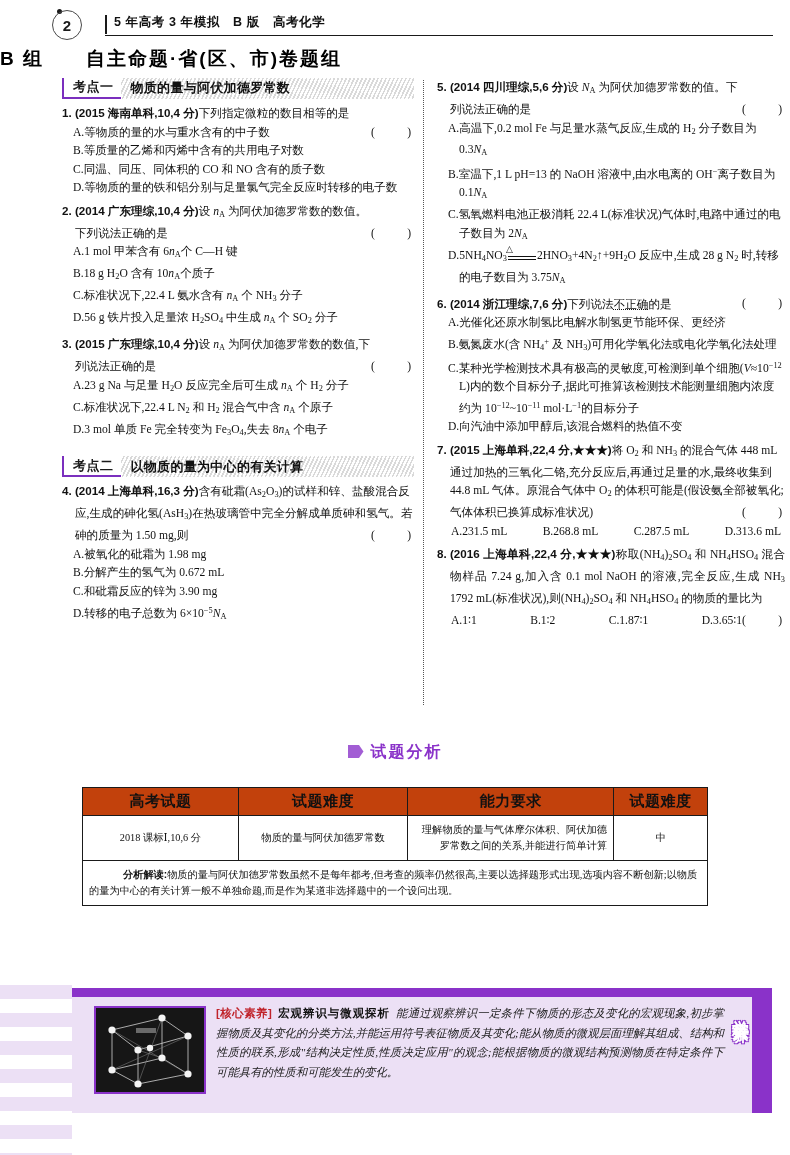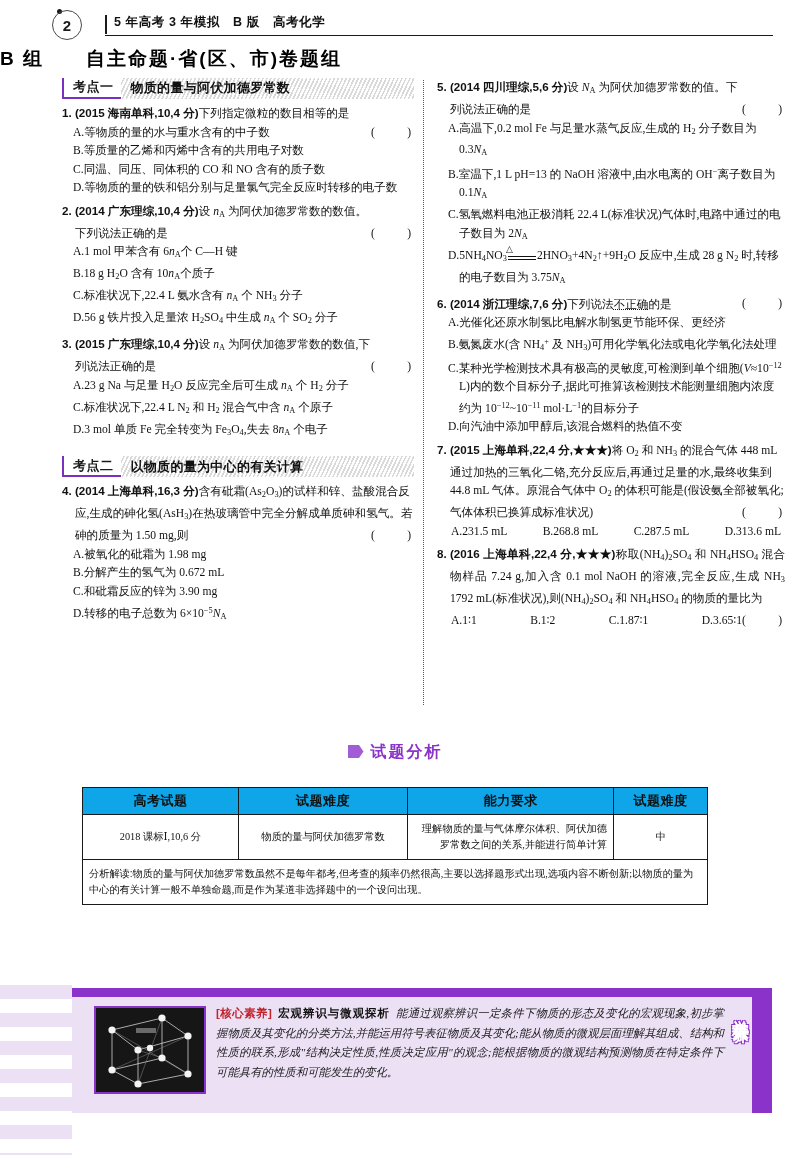--- a/index.html
+++ b/index.html
@@ -178,24 +178,24 @@
     width: 626px;
   }
   table.analysis {
     width: 626px;
     border-collapse: collapse;
     font-size: 10.3px;
     color: #111;
   }
   table.analysis th {
     border: 1px solid #1a1a1a;
-    background: #0ea5e9;
+    background: #c2410c;
     font-family: "Liberation Sans", sans-serif;
     font-weight: bold;
-    font-size: 13px;
+    font-size: 15px;
     padding: 4px 2px;
     letter-spacing: 0.5px;
   }
   table.analysis td {
     border: 1px solid #1a1a1a;
     padding: 6px 6px;
     vertical-align: middle;
     line-height: 16px;
   }
   td.c-exam  { width: 156px; text-align: center; }
@@ -204,21 +204,22 @@
   td.c-diff  { width: 94px;  text-align: center; }
   .note-row td {
     border: 1px solid #1a1a1a;
     text-align: left;
     line-height: 16.5px;
     padding: 4px 6px;
     font-size: 10.2px;
   }
   .note-label {
     font-family: "Liberation Sans", sans-serif;
-    font-weight: normal;
+    font-weight: bold;
+    margin-left: 34px;
   }
 
   
   .stripes {
     position: absolute; left: 0; top: 985px;
     width: 72px; height: 170px;
     background: repeating-linear-gradient(
       to bottom,
       #ece0f5 0px, #ece0f5 14px,
       #ffffff 14px, #ffffff 28px

